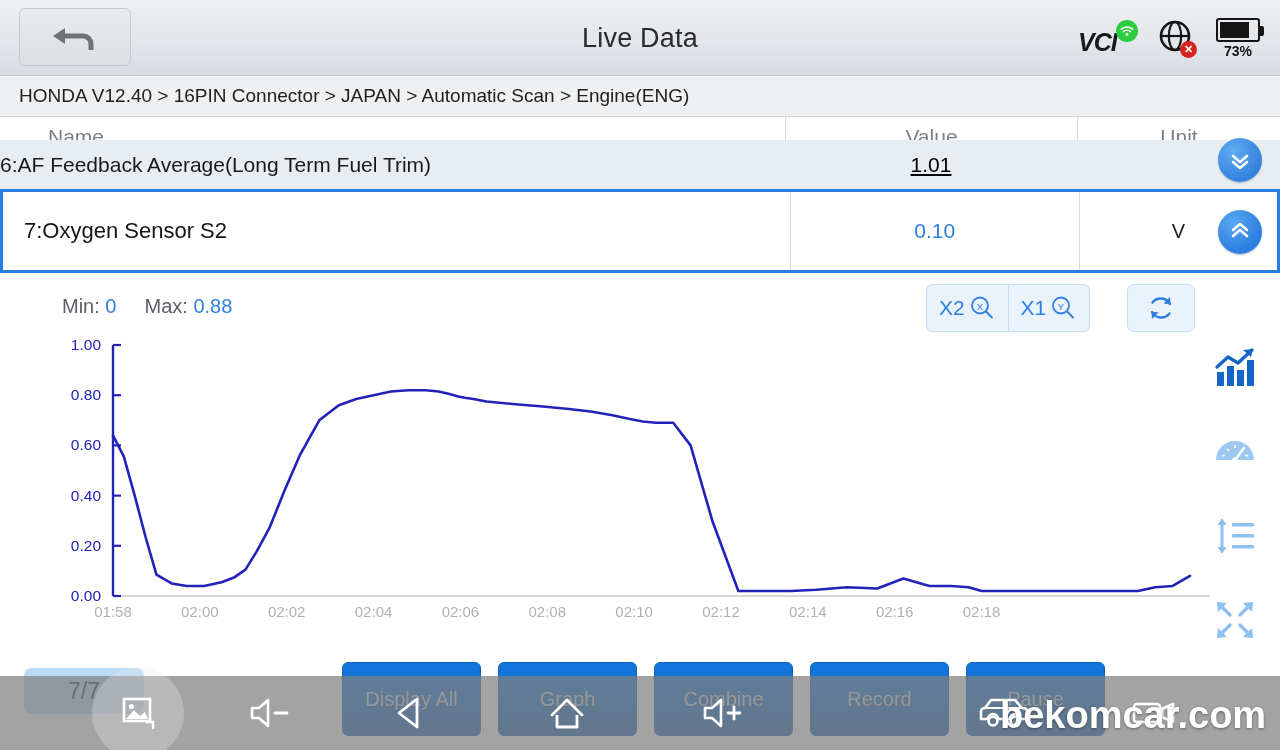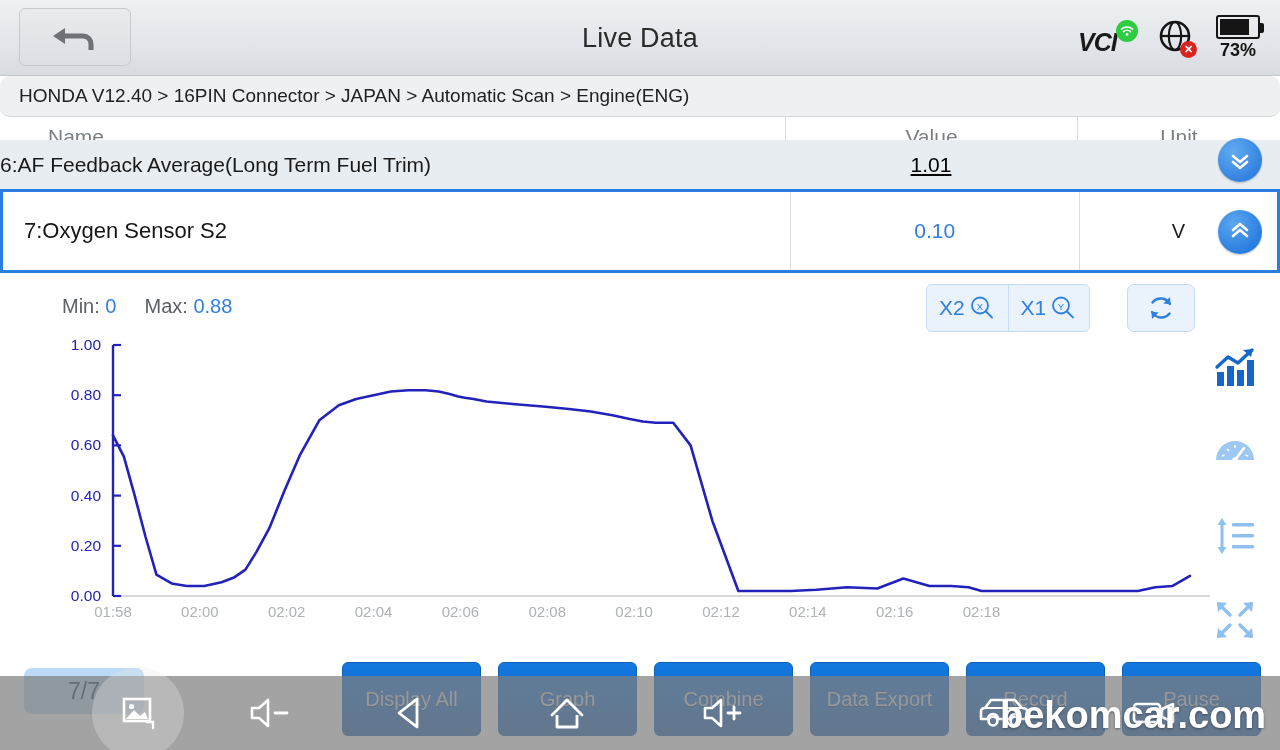--- a/index.html
+++ b/index.html
@@ -53,28 +53,28 @@
   .batt-wrap { width: 52px; text-align: center; }
   .batt-shell {
     width: 44px; height: 24px; border: 2.5px solid #151515; border-radius: 3px;
     position: relative; margin: 0 auto;
   }
   .batt-shell::after {
     content: ""; position: absolute; right: -6px; top: 6px;
     width: 4px; height: 10px; background: #151515; border-radius: 0 2px 2px 0;
   }
   .batt-fill { position: absolute; left: 2px; top: 2px; bottom: 2px; width: 73%; background: #151515; }
-  .batt-pct { font-size: 18px; font-weight: bold; color: #151515; margin-top: 1px; }
+  .batt-pct { font-size: 14px; font-weight: bold; color: #151515; margin-top: 1px; }
 
   
   .breadcrumb {
     position: absolute; left: 0; top: 76px; width: 1280px; height: 41px;
     background: #eef0f2; border-bottom: 1px solid #d3d6da;
     display: flex; align-items: center; padding-left: 19px;
-    font-size: 19px; color: #212121; border-radius: 10px;
+    font-size: 19px; color: #212121;
   }
 
   
   .tbl-header {
     position: absolute; left: 0; top: 117px; width: 1280px; height: 40px;
     background: #ffffff; display: flex; align-items: center;
     font-size: 21px; color: #7a7f85;
   }
   .col-name { width: 785px; padding-left: 48px; }
   .col-value { width: 292px; text-align: center; border-left: 1px solid #d8dbdf; height: 40px; line-height: 40px; }
@@ -388,21 +388,20 @@
       </div>
     </div>
   </div>
 
   <div class="bottombar">
     <div class="page-badge">7/7</div>
     <div class="btn-row">
       <div class="act-btn">Display All</div>
       <div class="act-btn">Graph</div>
       <div class="act-btn">Combine</div>
-      <div class="act-btn">Data Export</div>
       <div class="act-btn">Record</div>
       <div class="act-btn">Pause</div>
     </div>
   </div>
 
   <div class="nav-overlay"></div>
 
   <div class="nav-ico nav-screenshot">
     <div class="circle"></div>
     <svg width="44" height="44" viewBox="0 0 44 44" style="position:relative">

